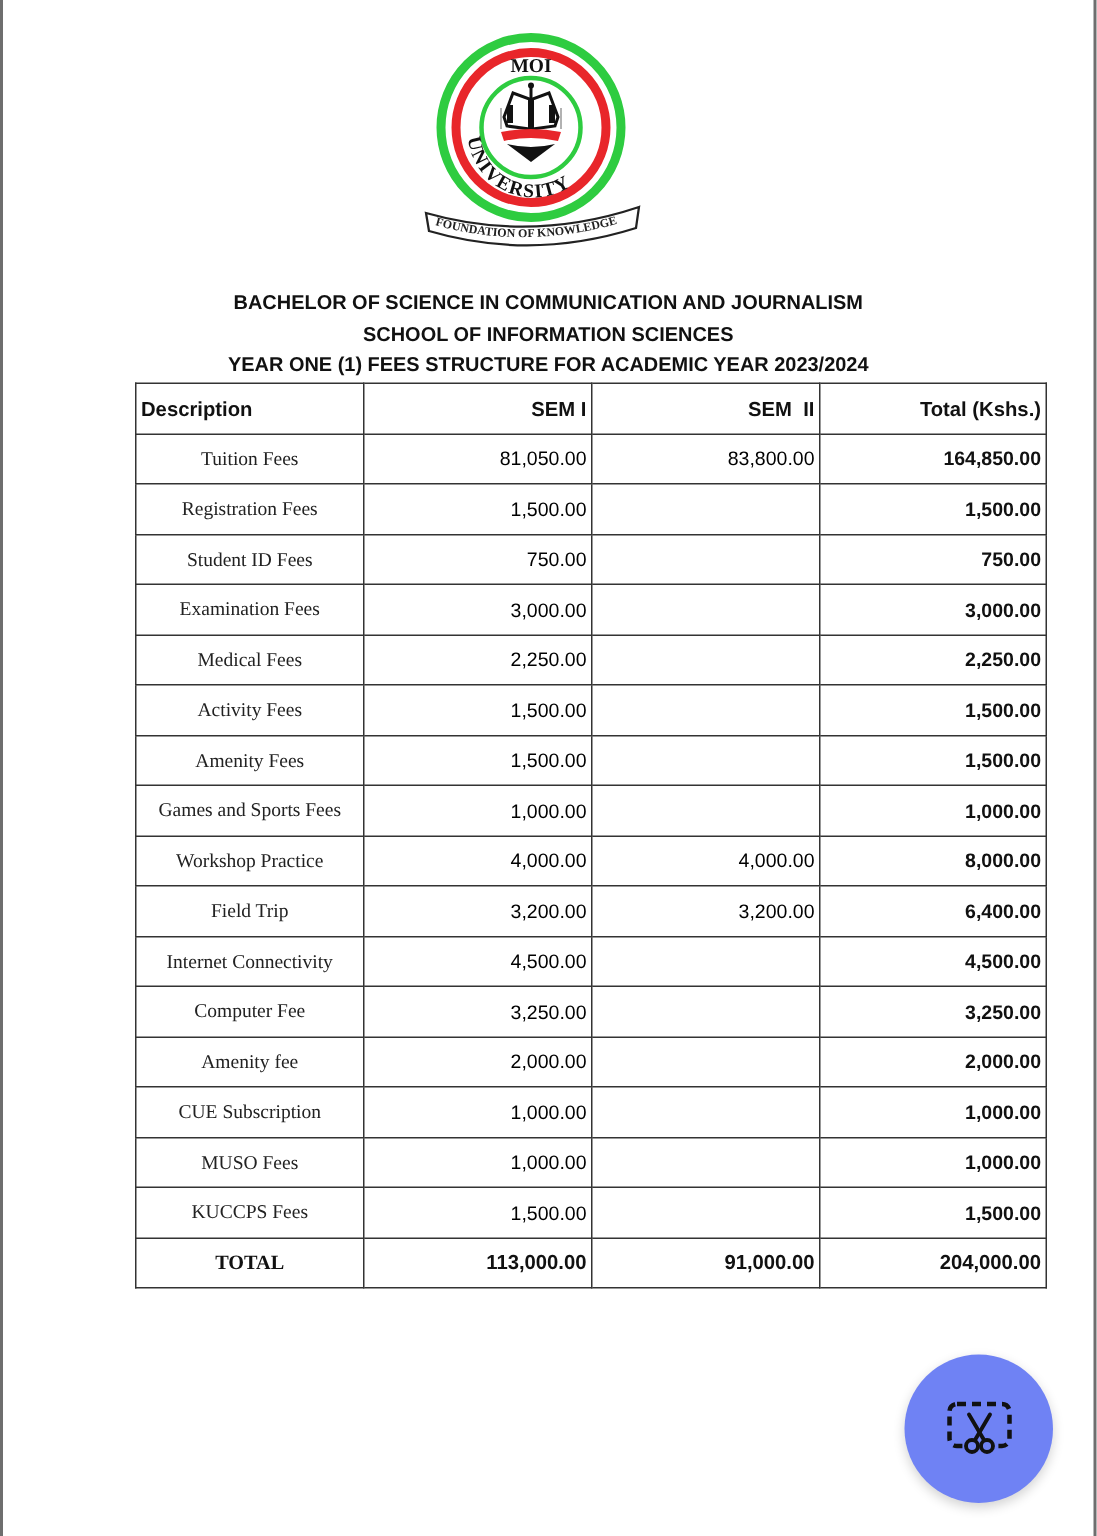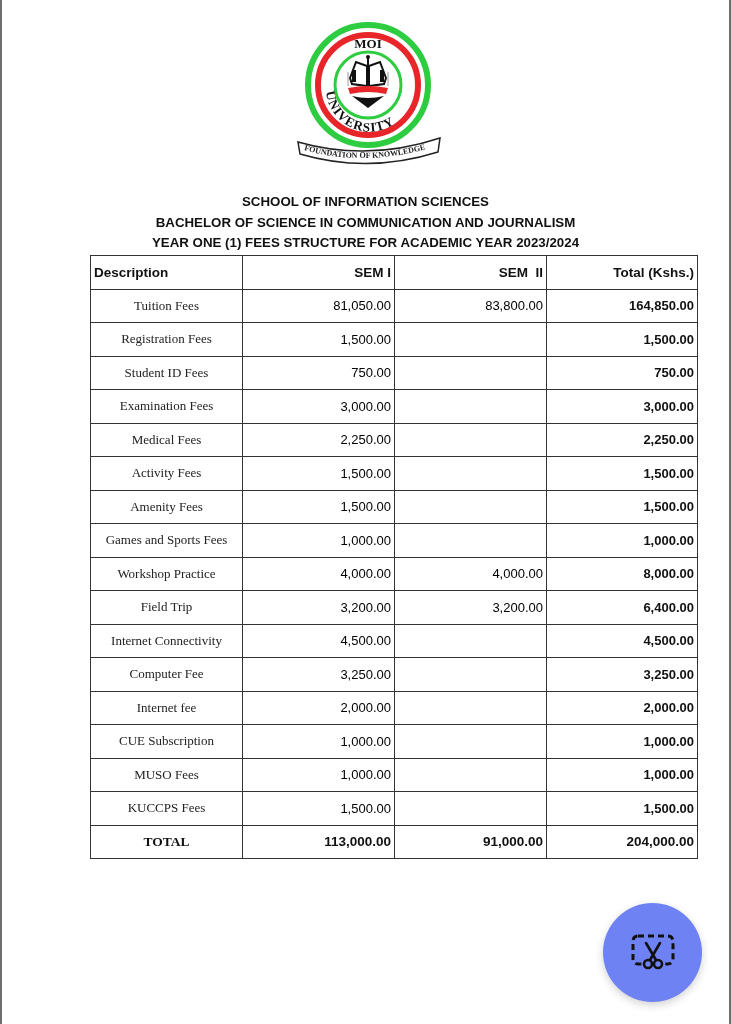--- a/index.html
+++ b/index.html
@@ -3,21 +3,21 @@
 <meta charset="utf-8">
 <style>
   html, body { margin: 0; padding: 0; }
   body {
     width: 731px; height: 1024px; background: #ffffff; position: relative; overflow: hidden;
     font-family: "Liberation Sans", sans-serif; color: #111;
   }
   .edge-left { position: absolute; left: 0; top: 0; width: 2px; height: 1024px; background: #6e6e6e; }
   .edge-right { position: absolute; right: 0; top: 0; width: 2px; height: 1024px; background: #6e6e6e; }
 
-  .logo { position: absolute; left: 290px; top: 20px; width: 160px; height: 150px; }
+  .logo { position: absolute; left: 276px; top: 20px; width: 160px; height: 150px; }
 
   .titles { position: absolute; left: 0; width: 731px; top: 192px; text-align: center; }
   .titles div { font-weight: bold; font-size: 13.3px; line-height: 20.5px; color: #111; }
 
   table.fees {
     position: absolute; left: 69px; top: 255px; border-collapse: collapse;
     width: 607px; table-layout: fixed; font-size: 13px; margin-left: 21px;
   }
   table.fees col.c1 { width: 152px; }
   table.fees col.c2 { width: 152px; }
@@ -75,22 +75,22 @@
     <defs>
       <path id="arcM" d="M14 130 Q78 148 146 126"></path>
     </defs>
     <text font-family="Liberation Serif, serif" font-weight="bold" font-size="8" fill="#222">
       <textPath href="#arcM">FOUNDATION OF KNOWLEDGE</textPath>
     </text>
   </svg>
 </div>
 
 <div class="titles">
+  <div>BACHELOR OF SCIENCE IN COMMUNICATION AND JOURNALISM</div>
   <div>SCHOOL OF INFORMATION SCIENCES</div>
-  <div>BACHELOR OF SCIENCE IN COMMUNICATION AND JOURNALISM</div>
   <div>YEAR ONE (1) FEES STRUCTURE FOR ACADEMIC YEAR 2023/2024</div>
 </div>
 
 <table class="fees">
   <colgroup>
       <col class="c1">
       <col class="c2">
       <col class="c3">
       <col class="c4">
     </colgroup>
@@ -169,21 +169,21 @@
         <td class="num"></td>
         <td class="tot">4,500.00</td>
       </tr>
     <tr>
         <td class="desc">Computer Fee</td>
         <td class="num">3,250.00</td>
         <td class="num"></td>
         <td class="tot">3,250.00</td>
       </tr>
     <tr>
-        <td class="desc">Internet fee</td>
+        <td class="desc">Amenity fee</td>
         <td class="num">2,000.00</td>
         <td class="num"></td>
         <td class="tot">2,000.00</td>
       </tr>
     <tr>
         <td class="desc">CUE Subscription</td>
         <td class="num">1,000.00</td>
         <td class="num"></td>
         <td class="tot">1,000.00</td>
       </tr>

